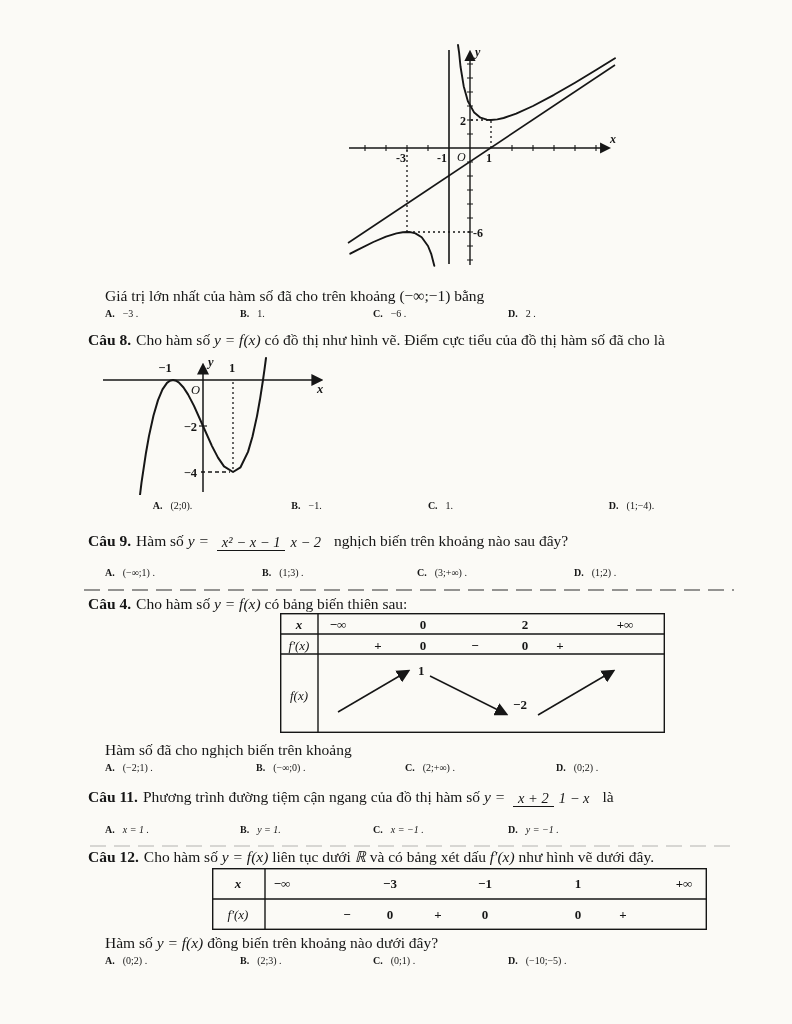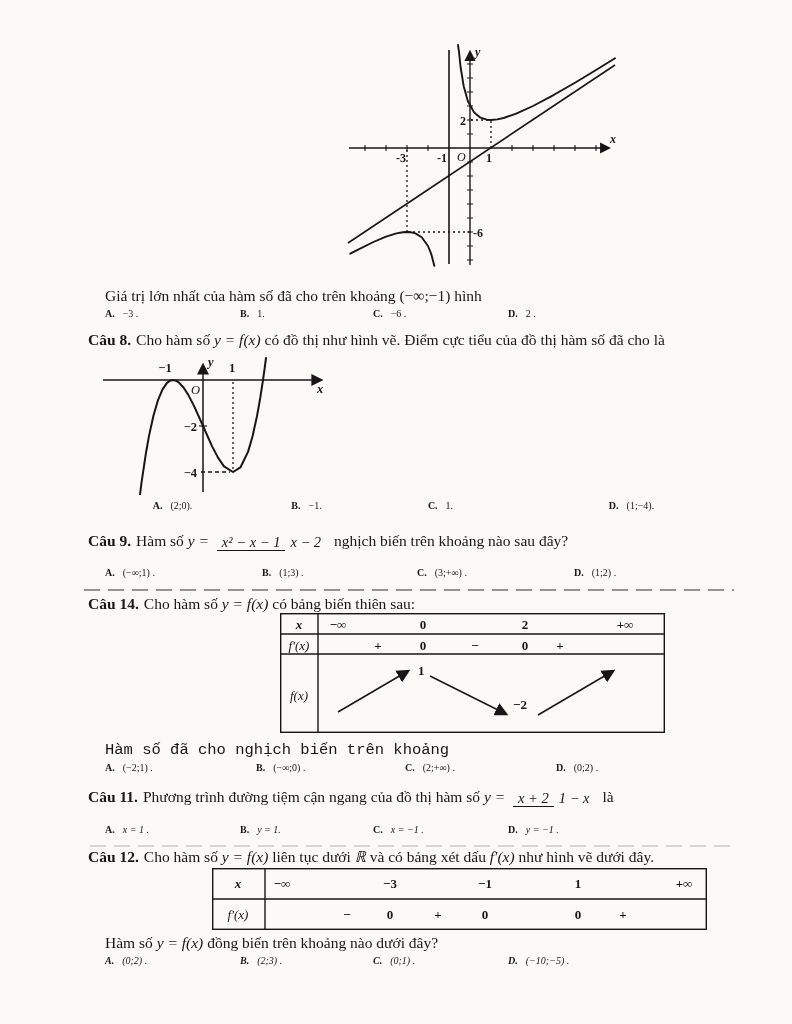--- a/index.html
+++ b/index.html
@@ -57,21 +57,21 @@
         <text x="112" y="119" font-style="italic">O</text>
         <text x="56" y="120" text-anchor="middle" font-weight="bold">-3</text>
         <text x="97" y="120" text-anchor="middle" font-weight="bold">-1</text>
         <text x="144" y="120" text-anchor="middle" font-weight="bold">1</text>
         <text x="121" y="83" text-anchor="end" font-weight="bold">2</text>
         <text x="128" y="195" font-weight="bold">-6</text>
       </g>
     </svg>
   </figure>
 
-  <div class="stem" style="left:105px;top:286px;"><span class="tseg">Giá trị lớn nhất của hàm số đã cho trên khoảng </span><span class="tseg">(−∞;−1)</span><span class="tseg"> hình</span></div>
+  <div class="stem" style="left:105px;top:286px;"><span class="tseg">Giá trị lớn nhất của hàm số đã cho trên khoảng </span><span class="tseg">(−∞;−1)</span><span class="tseg"> bằng</span></div>
   <div class="opts" style="top:308px;">
     <span class="opt"><b class="ol">A.</b><span class="ot">−3 .</span></span>
     <span class="opt"><b class="ol">B.</b><span class="ot">1.</span></span>
     <span class="opt"><b class="ol">C.</b><span class="ot">−6 .</span></span>
     <span class="opt"><b class="ol">D.</b><span class="ot">2 .</span></span>
   </div>
 
   <div class="stem" style="left:88px;top:330px;">
     <b class="qlabel">Câu 8.</b><span><span class="tseg">Cho hàm số </span><span class="mseg">y = f(x)</span><span class="tseg"> có đồ thị như hình vẽ. Điểm cực tiểu của đồ thị hàm số đã cho là</span></span>
   </div>
@@ -119,21 +119,21 @@
   <div class="opts" style="top:567px;gap:22px;">
     <span class="opt"><b class="ol">A.</b><span class="ot">(−∞;1) .</span></span>
     <span class="opt"><b class="ol">B.</b><span class="ot">(1;3) .</span></span>
     <span class="opt"><b class="ol">C.</b><span class="ot">(3;+∞) .</span></span>
     <span class="opt"><b class="ol">D.</b><span class="ot">(1;2) .</span></span>
   </div>
 
   <div class="artifact" style="top:589px;left:84px;width:650px;"></div>
 
   <div class="stem" style="left:88px;top:594px;">
-    <b class="qlabel">Câu 14.</b><span><span class="tseg">Cho hàm số </span><span class="mseg">y = f(x)</span><span class="tseg"> có bảng biến thiên sau:</span></span>
+    <b class="qlabel">Câu 4.</b><span><span class="tseg">Cho hàm số </span><span class="mseg">y = f(x)</span><span class="tseg"> có bảng biến thiên sau:</span></span>
   </div>
 
   <figure class="fig" style="left:280px;top:613px;">
     <svg width="385" height="120" viewBox="0 0 385 120">
       <defs>
         <marker id="ah3" viewBox="0 0 10 10" refX="8" refY="5" markerWidth="9" markerHeight="9" orient="auto">
           <path d="M0,0 L10,5 L0,10 z" fill="#161616"></path>
         </marker>
       </defs>
       <g stroke="#161616" stroke-width="1.4" fill="none">
@@ -159,21 +159,21 @@
         <text x="233" y="96" font-weight="bold">−2</text>
       </g>
       <g stroke="#161616" stroke-width="1.5">
         <line x1="58" y1="99" x2="128" y2="58" marker-end="url(#ah3)"></line>
         <line x1="150" y1="63" x2="226" y2="101" marker-end="url(#ah3)"></line>
         <line x1="258" y1="102" x2="333" y2="58" marker-end="url(#ah3)"></line>
       </g>
     </svg>
   </figure>
 
-  <div class="stem" style="left:105px;top:740px;font-family:Liberation Mono, monospace;">Hàm số đã cho nghịch biến trên khoảng</div>
+  <div class="stem" style="left:105px;top:740px;">Hàm số đã cho nghịch biến trên khoảng</div>
   <div class="opts" style="top:762px;gap:16px;">
     <span class="opt"><b class="ol">A.</b><span class="ot">(−2;1) .</span></span>
     <span class="opt"><b class="ol">B.</b><span class="ot">(−∞;0) .</span></span>
     <span class="opt"><b class="ol">C.</b><span class="ot">(2;+∞) .</span></span>
     <span class="opt"><b class="ol">D.</b><span class="ot">(0;2) .</span></span>
   </div>
 
   <div class="stem" style="left:88px;top:787px;">
     <b class="qlabel">Câu 11.</b><span><span class="tseg">Phương trình đường tiệm cận ngang của đồ thị hàm số </span><span class="mseg">y = </span><span class="frac">
           <span class="fnum">x + 2</span>
@@ -212,20 +212,20 @@
         <text x="178" y="51" text-anchor="middle" font-weight="bold">0</text>
         <text x="226" y="51" text-anchor="middle" font-weight="bold">+</text>
         <text x="273" y="51" text-anchor="middle" font-weight="bold">0</text>
         <text x="366" y="51" text-anchor="middle" font-weight="bold">0</text>
         <text x="411" y="51" text-anchor="middle" font-weight="bold">+</text>
       </g>
     </svg>
   </figure>
 
   <div class="stem" style="left:105px;top:933px;"><span class="tseg">Hàm số </span><span class="mseg">y = f(x)</span><span class="tseg"> đồng biến trên khoảng nào dưới đây?</span></div>
-  <div class="opts" style="top:955px;font-style:italic;">
+  <div class="opts" style="top:955px;">
     <span class="opt"><b class="ol">A.</b><span class="ot">(0;2) .</span></span>
     <span class="opt"><b class="ol">B.</b><span class="ot">(2;3) .</span></span>
     <span class="opt"><b class="ol">C.</b><span class="ot">(0;1) .</span></span>
     <span class="opt"><b class="ol">D.</b><span class="ot">(−10;−5) .</span></span>
   </div>
 
 </div>
 
 </body></html>

